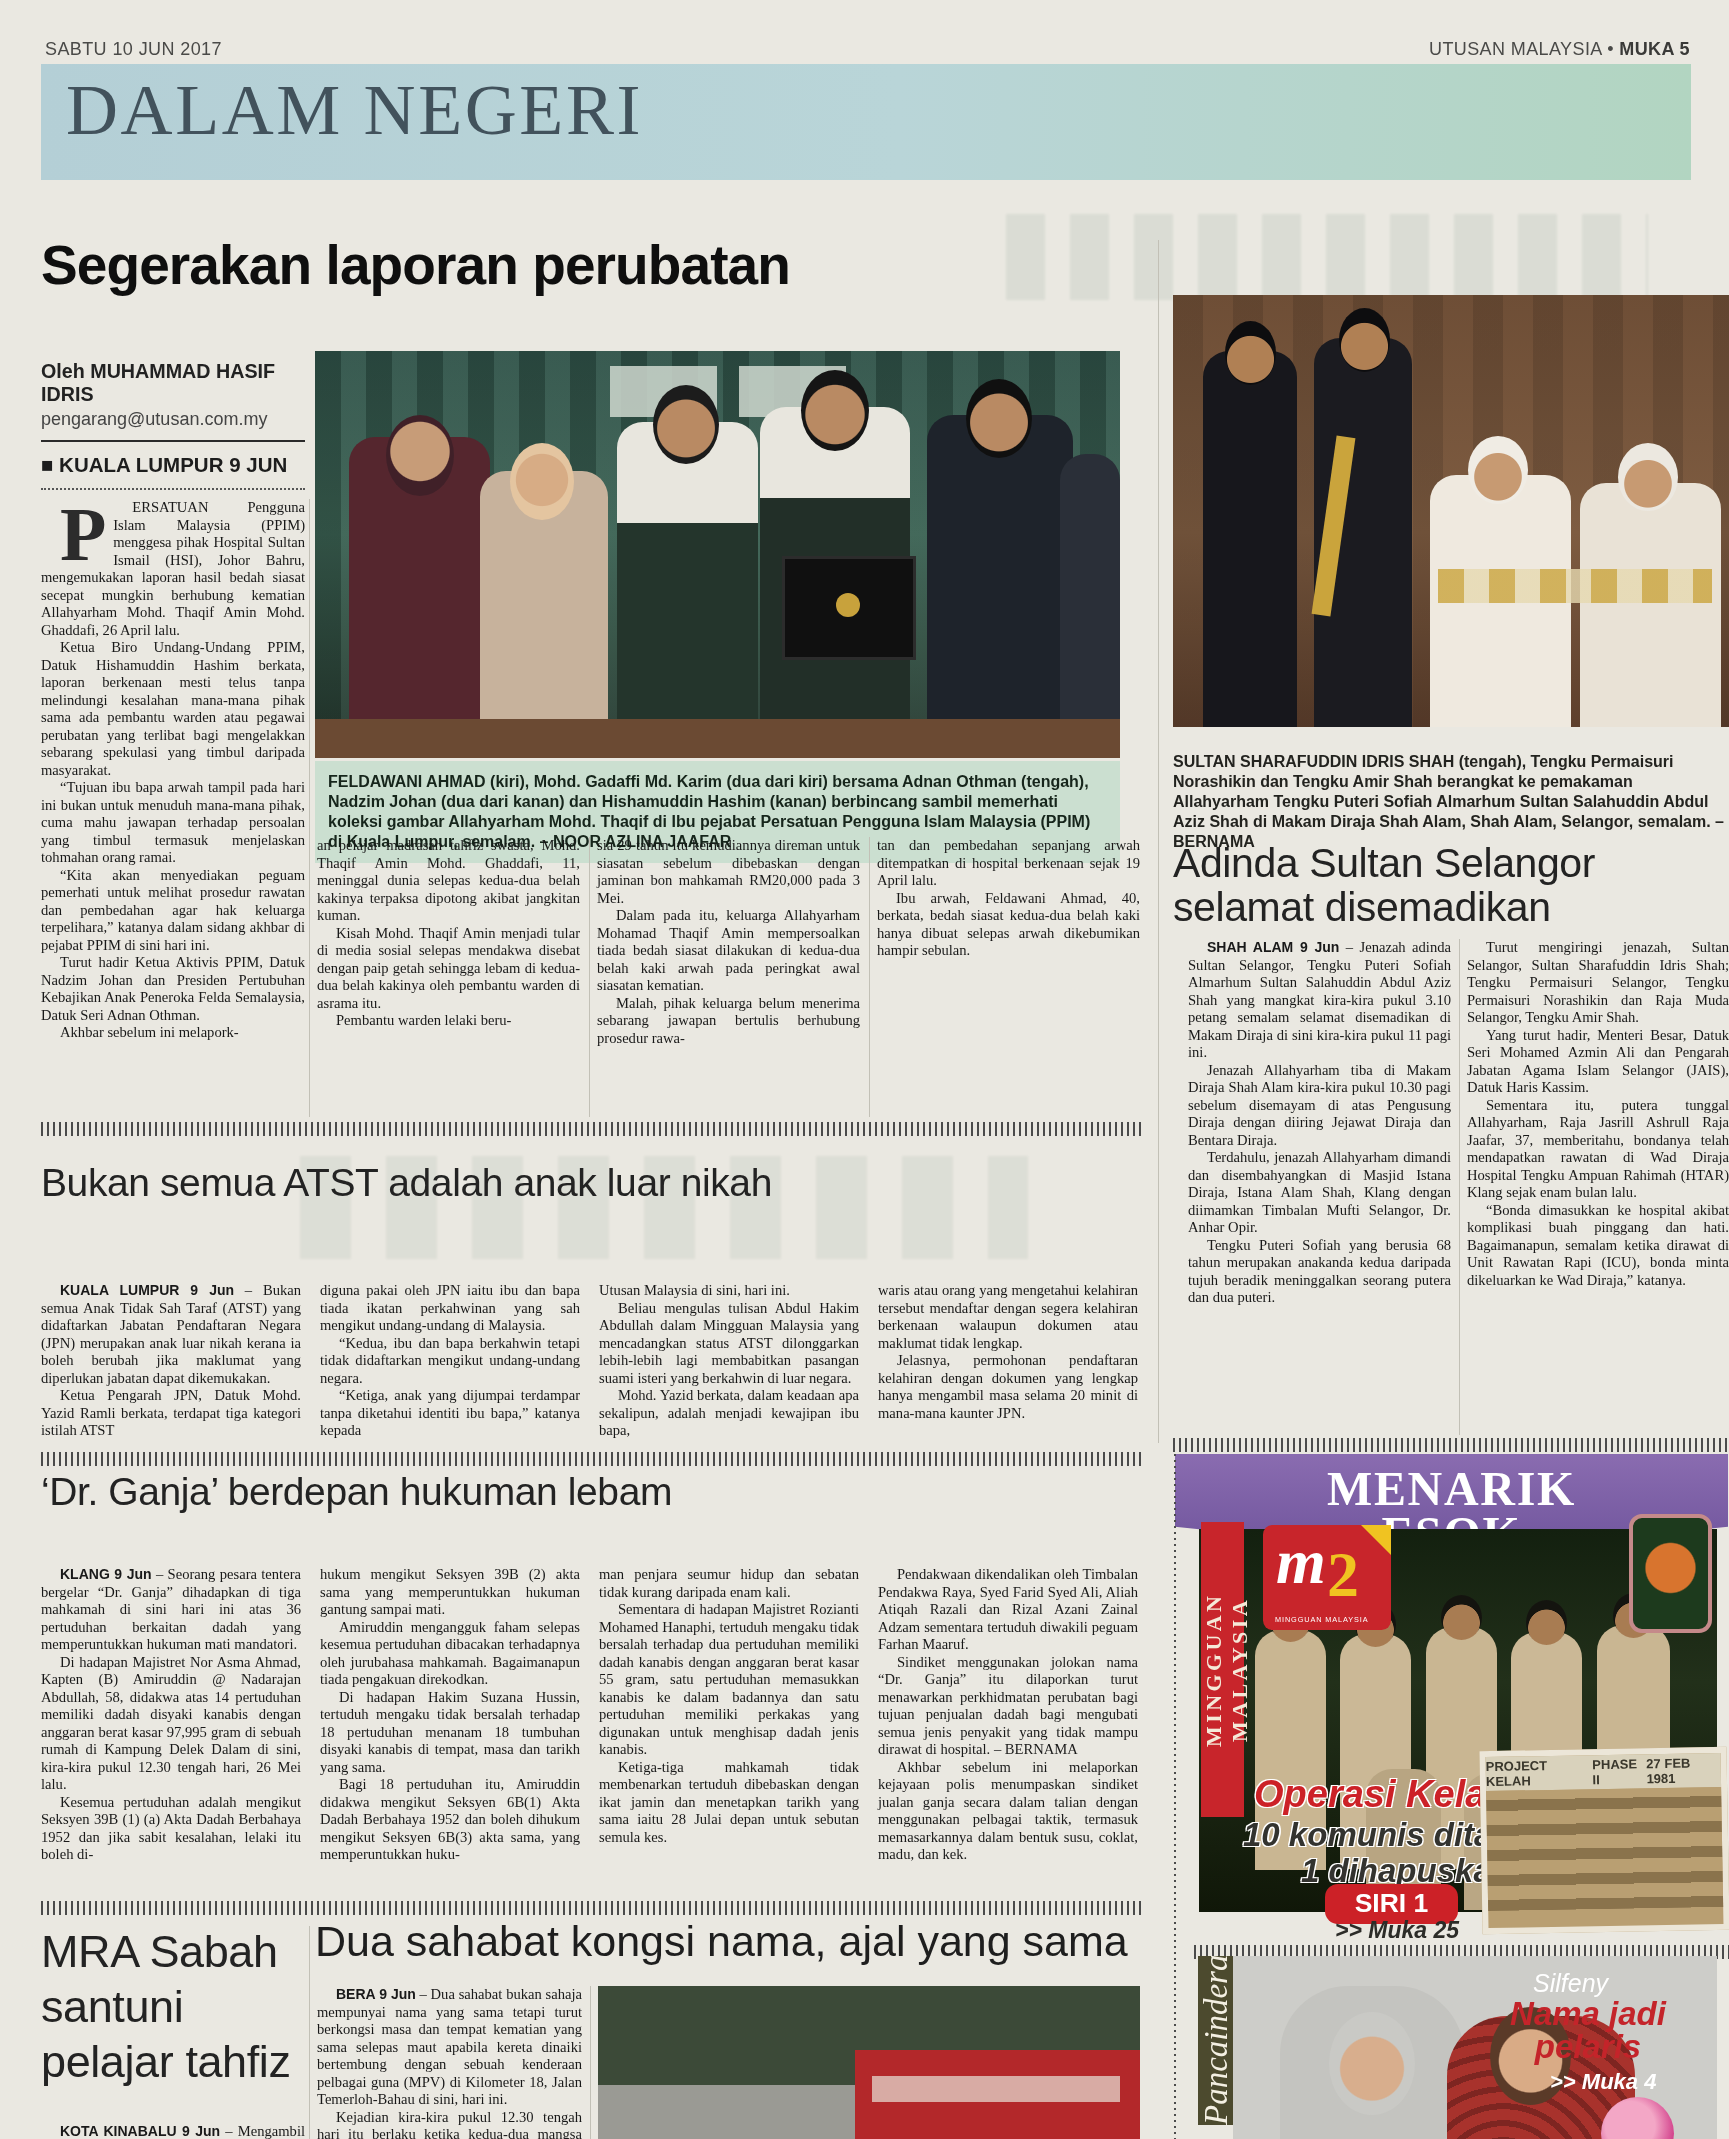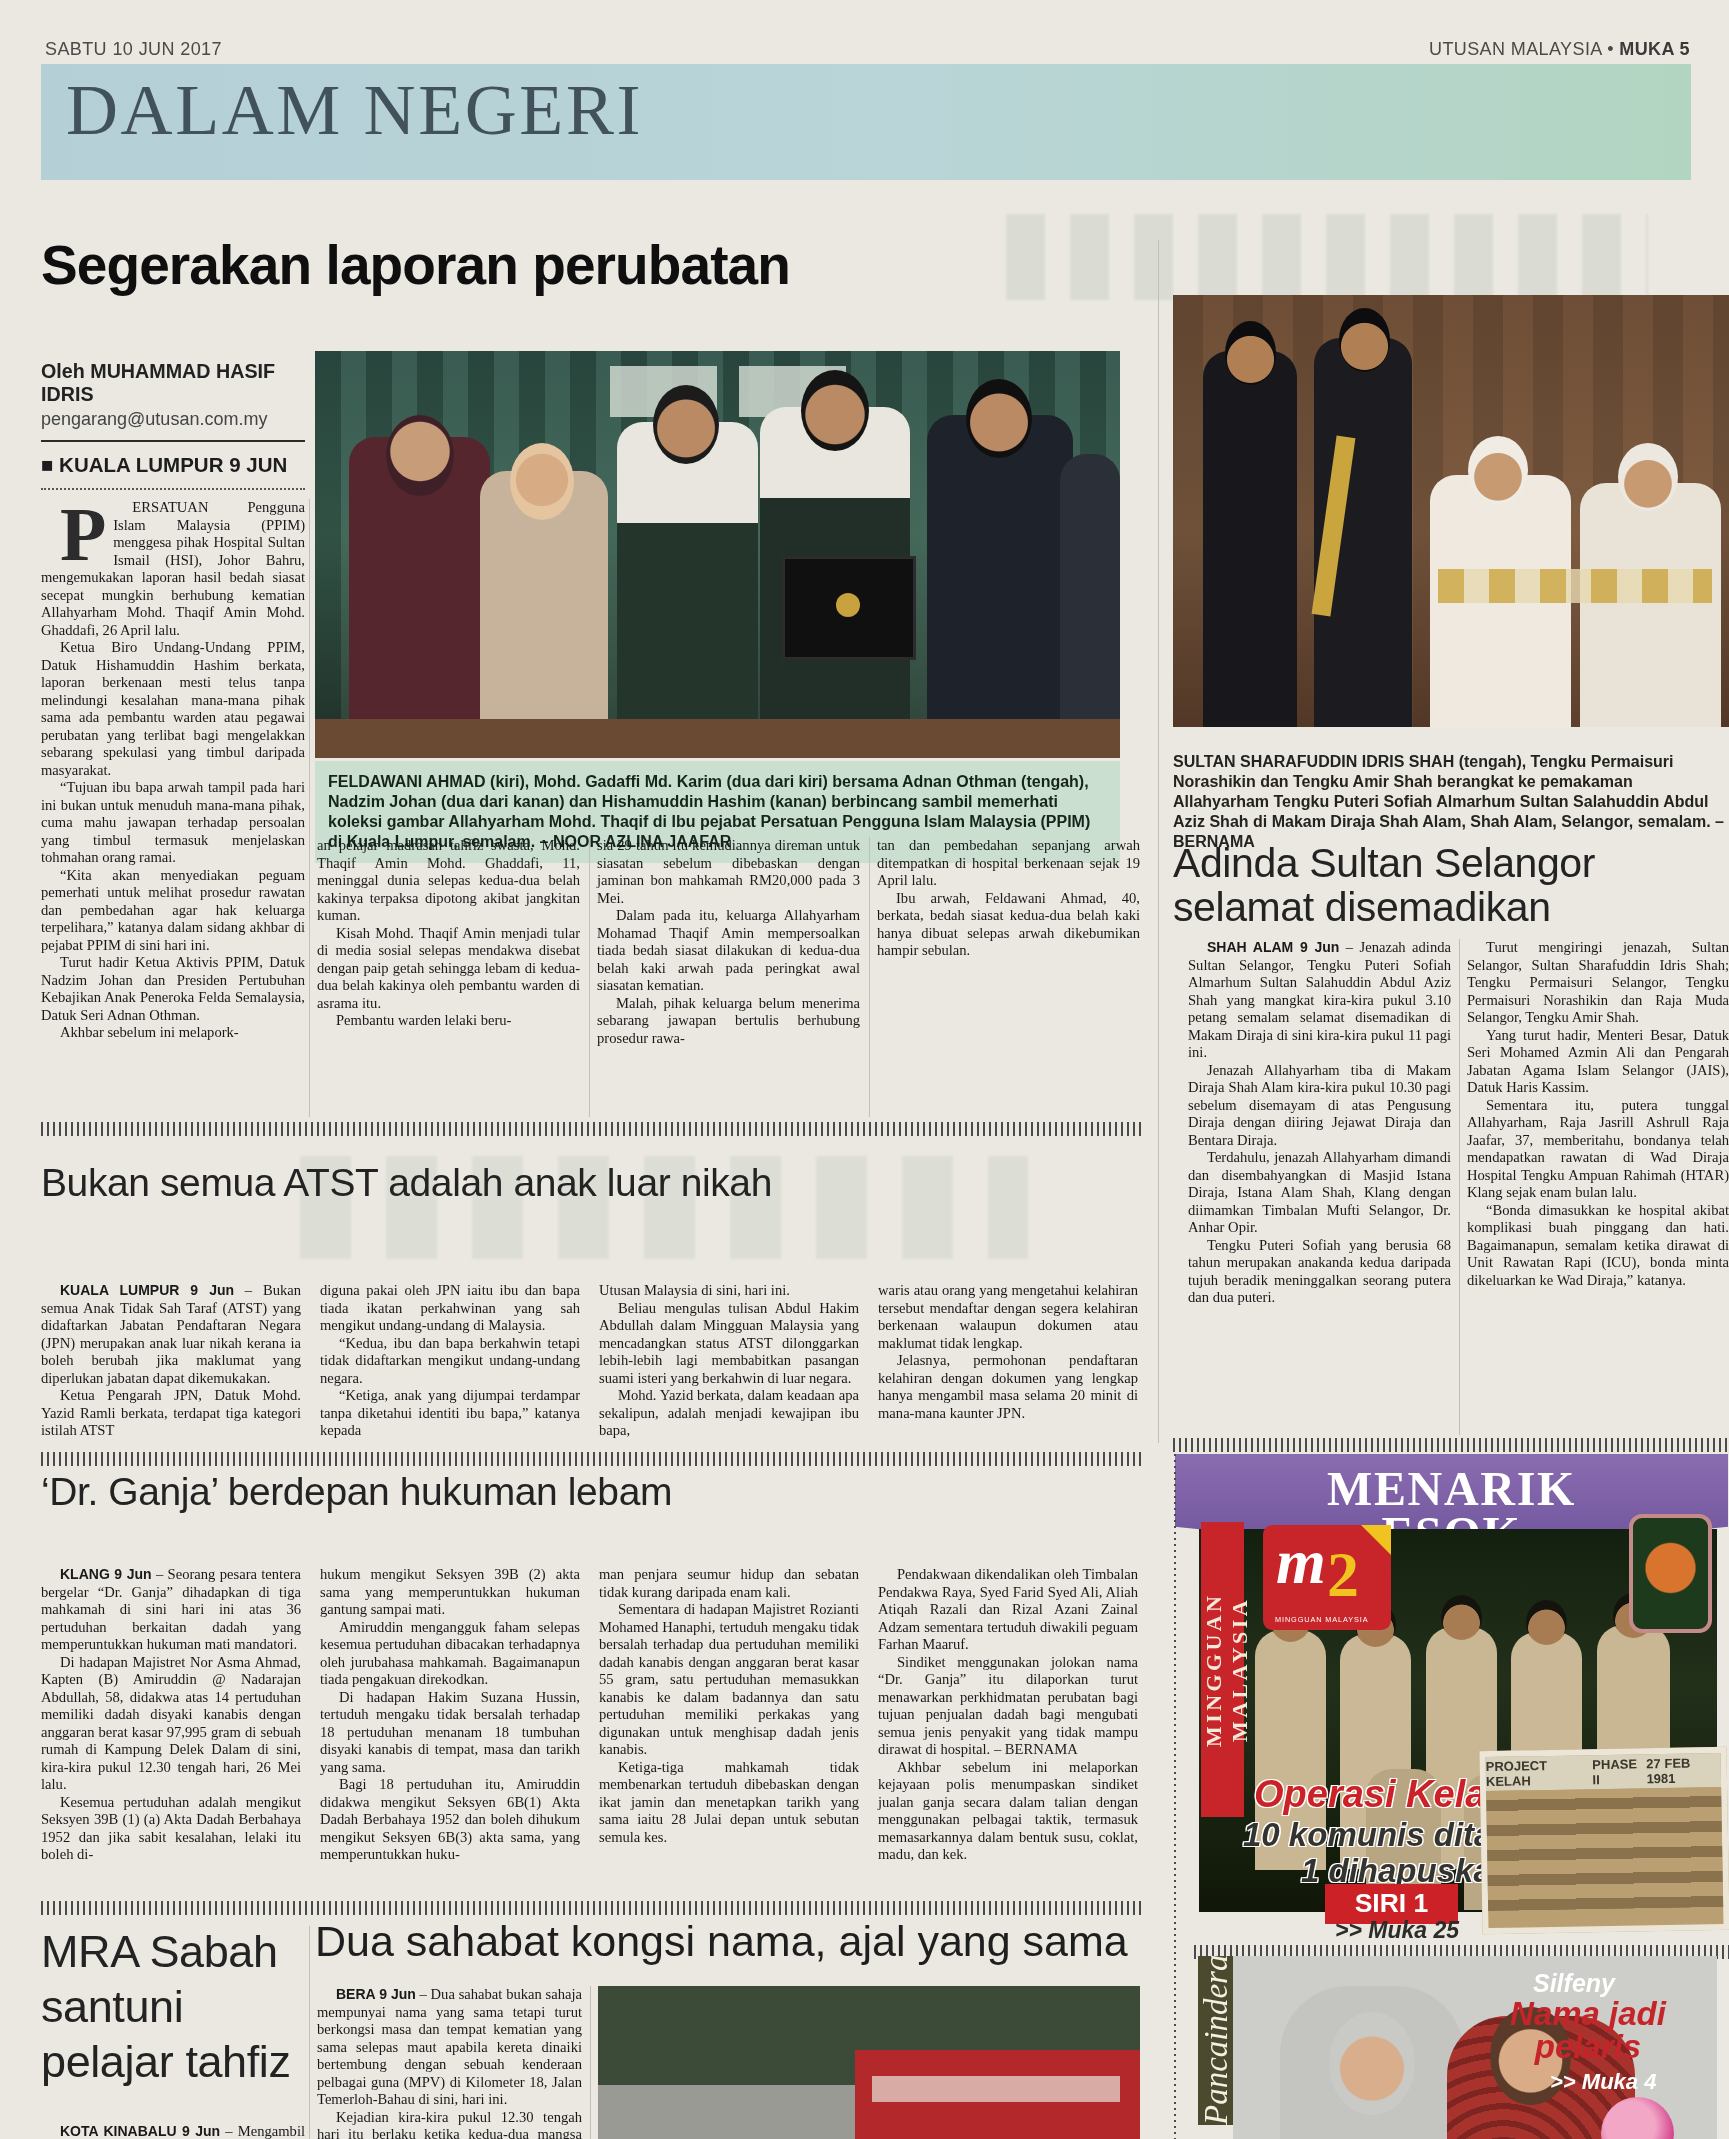--- a/index.html
+++ b/index.html
@@ -45,25 +45,25 @@
   .promo-title{font-family:"Liberation Serif",serif;font-weight:bold;font-size:48px;color:#fff;letter-spacing:1.7px;text-align:center;line-height:45px;}
   .m2box{background:#c8252b;border-radius:9.4px;}
   .m2m{font-family:"Liberation Serif",serif;font-weight:bold;font-style:italic;font-size:64px;color:#fff;line-height:47px;}
   .m2two{font-family:"Liberation Serif",serif;font-weight:bold;font-size:64px;color:#f0c321;line-height:47px;}
   .m2sub{font-family:"Liberation Sans",sans-serif;font-size:7.3px;color:#fff;letter-spacing:0.9px;}
   .redstrip{background:#c8252b;}
   .vtext{writing-mode:vertical-rl;transform:rotate(180deg);}
   .strip-text{font-family:"Liberation Serif",serif;font-weight:bold;font-size:22px;color:#f5e9d8;letter-spacing:3.4px;}
   .op-title{font-family:"Liberation Sans",sans-serif;font-weight:bold;font-style:italic;font-size:38px;color:#cc2127;text-shadow:1.3px 1.3px 0 #fff,-1.3px -1.3px 0 #fff,1.3px -1.3px 0 #fff,-1.3px 1.3px 0 #fff;}
   .op-line{font-family:"Liberation Sans",sans-serif;font-weight:bold;font-style:italic;font-size:33px;color:#33332f;text-shadow:1.3px 1.3px 0 #fff,-1.3px -1.3px 0 #fff,1.3px -1.3px 0 #fff,-1.3px 1.3px 0 #fff;}
-  .siri{background:#cc2127;color:#fff;font-family:"Liberation Sans",sans-serif;font-weight:bold;font-size:26.5px;text-align:center;}
+  .siri{background:#cc2127;color:#fff;font-family:"Liberation Sans",sans-serif;font-weight:bold;font-size:26.5px;text-align:center;border-radius:13px;}
   .muka{font-family:"Liberation Sans",sans-serif;font-weight:bold;font-style:italic;font-size:23px;color:#2c2c28;}
   
   .panca-label{background:#4c4a2e;color:#f3efe2;font-family:"Liberation Serif",serif;font-style:italic;font-size:33px;}
-  .sil{font-family:"Liberation Sans",sans-serif;font-weight:bold;font-style:italic;font-size:25px;color:#fff;}
+  .sil{font-family:"Liberation Sans",sans-serif;font-weight:normal;font-style:italic;font-size:25px;color:#fff;}
   .nama{font-family:"Liberation Sans",sans-serif;font-weight:bold;font-style:italic;font-size:33px;color:#c4242a;line-height:33px;}
   .muka-w{font-family:"Liberation Sans",sans-serif;font-weight:bold;font-style:italic;font-size:22px;color:#fff;}
   .ghost{opacity:.10;filter:blur(0.9px);}
 </style>
 </head>
 <body>
 
 <div class="page">
 
   <div class="abs hdr" style="left:45px;top:39px;">SABTU 10 JUN 2017</div>

